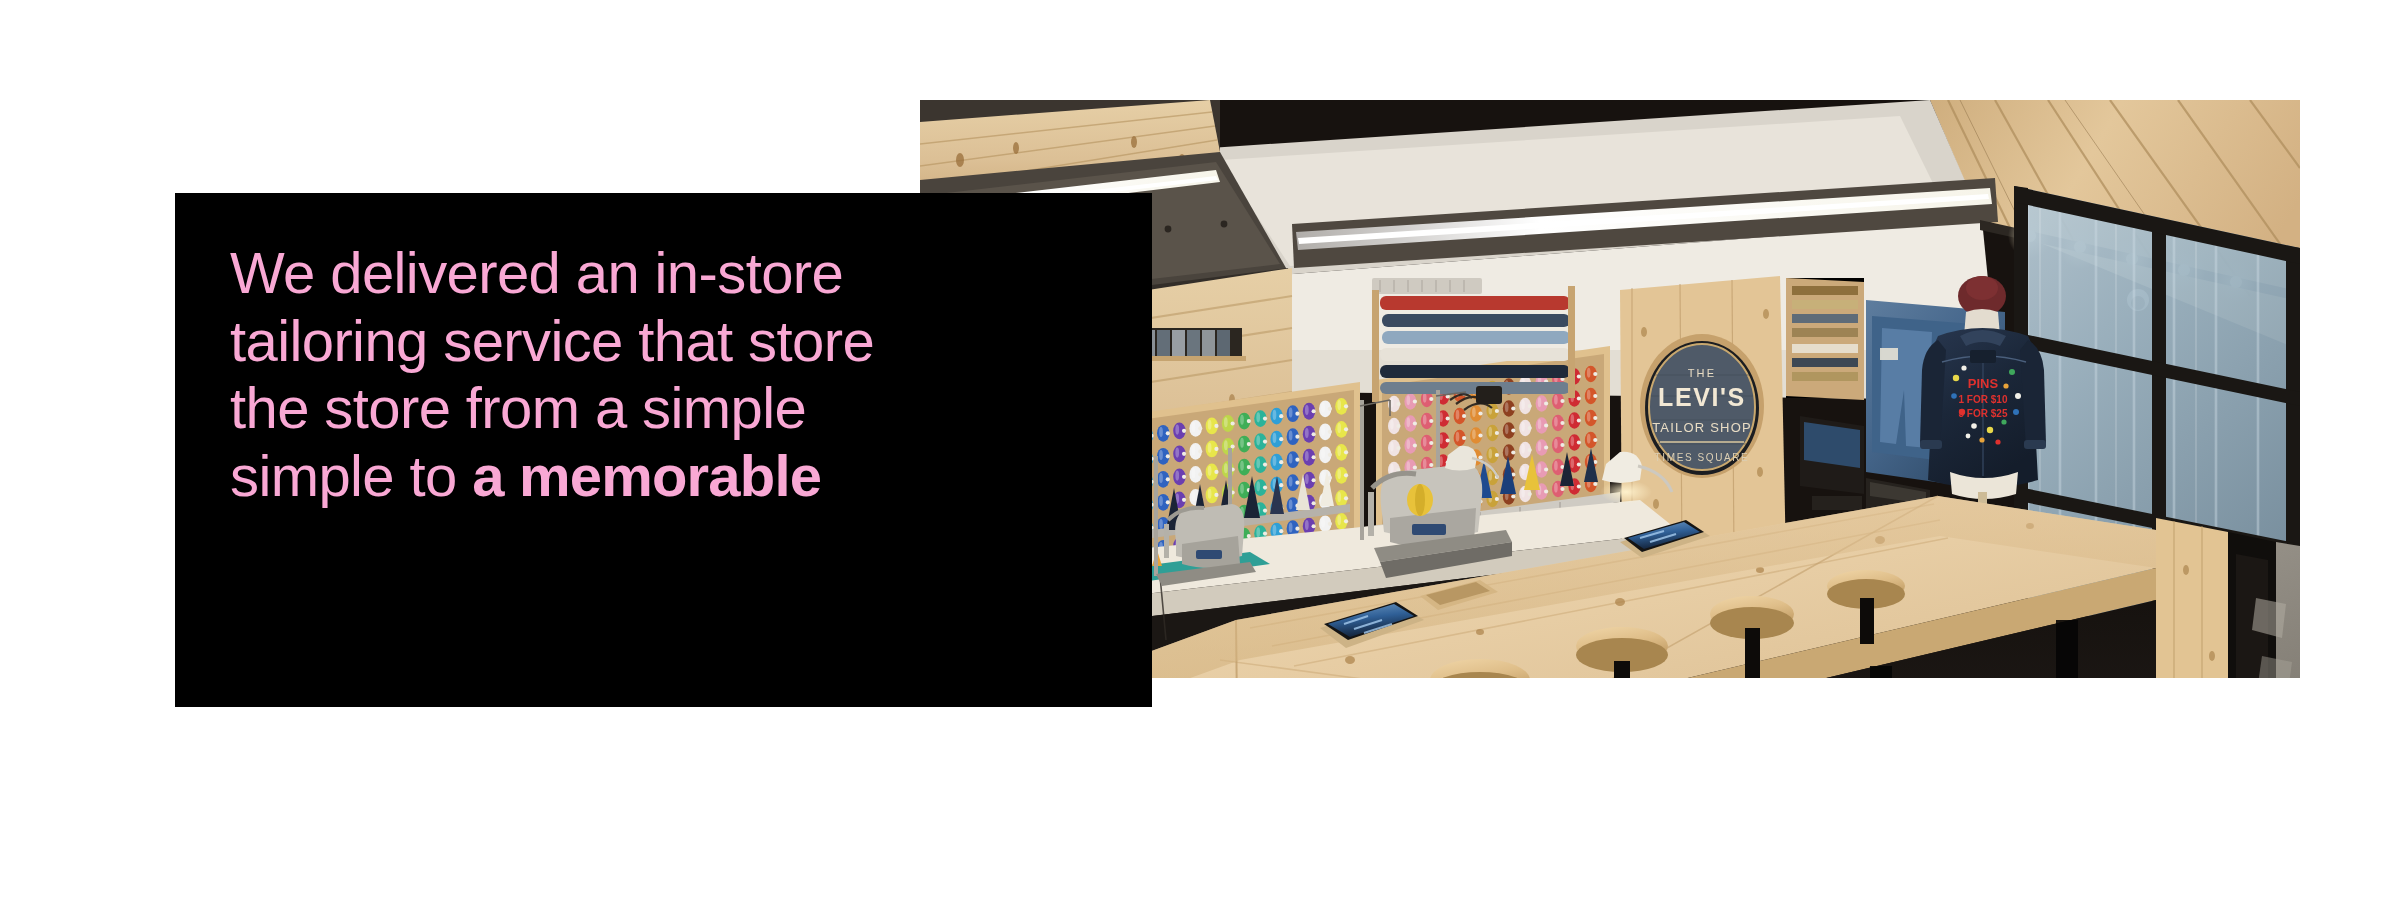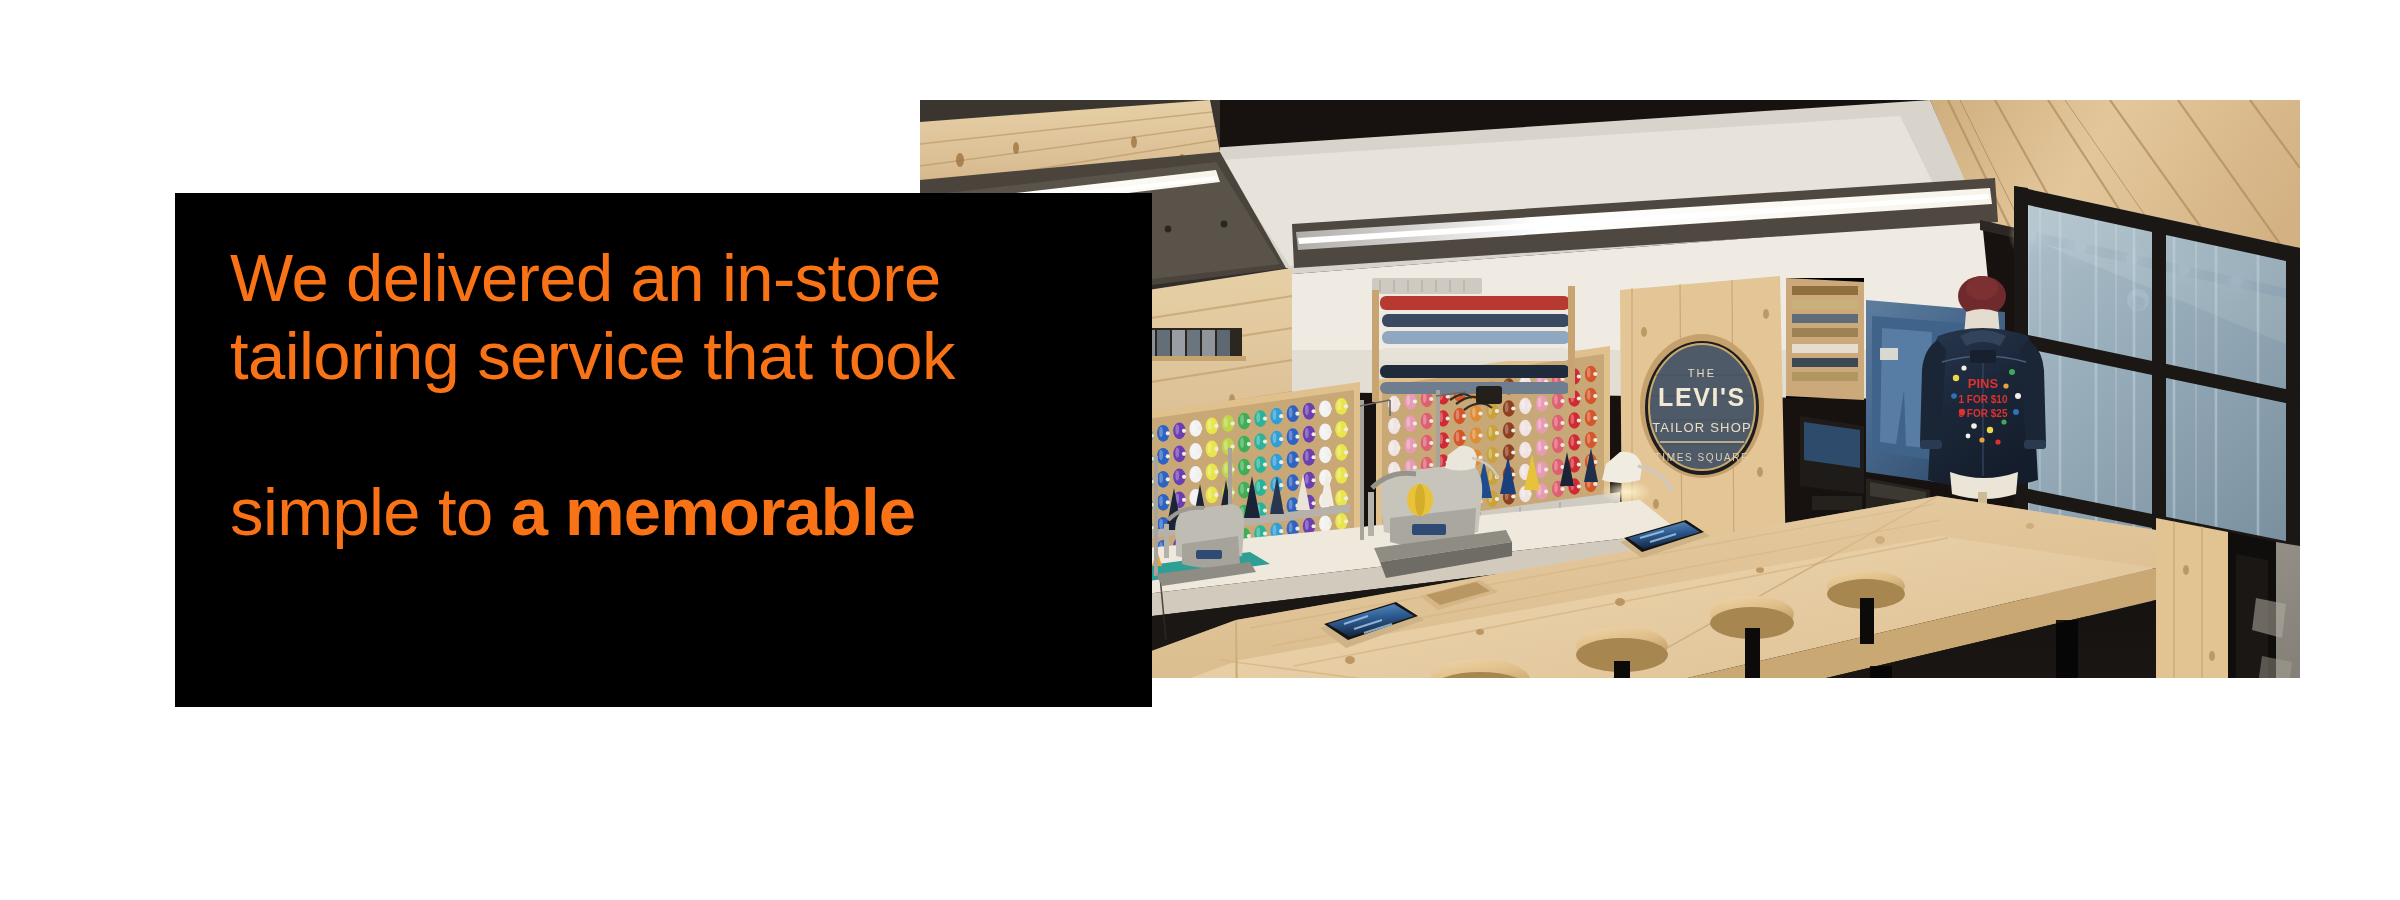--- a/index.html
+++ b/index.html
@@ -28,22 +28,22 @@
     position:absolute;
     left:175px; top:193px;
     width:977px; height:514px;
     background:#000000;
     z-index:5;
   }
   .quote-text {
     position:absolute;
     left:55px; top:46px;
     width:880px;
-    color:#f97316;
-    font-size:67px;
+    color:#f9a8d4;
+    font-size:58px;
     line-height:1.165;
     letter-spacing:-0.6px;
     font-weight:400;
   }
   .quote-text .b { font-weight:700; letter-spacing:-0.8px; }
 </style>
 </head>
 <body>
 
 <div id="stage">
@@ -1349,19 +1349,19 @@
       </g>
 
       <polygon points="0,700 0,636 316,520 1018,396 1236,430 1380,452 1380,700" fill="none"></polygon>
       <rect x="0" y="0" width="1380" height="700" fill="none"></rect>
     </svg>
   </div>
 
   <div class="quote-card">
     <div class="quote-text">
       <span>We delivered an in-store</span><br>
-      <span>tailoring service that took</span><br>
-      <br>
+      <span>tailoring service that store</span><br>
+      <span>the store from a simple</span><br>
       <span>simple to </span><span class="b">a memorable</span><br>
     </div>
   </div>
 
 </div>
 
 </body></html>

